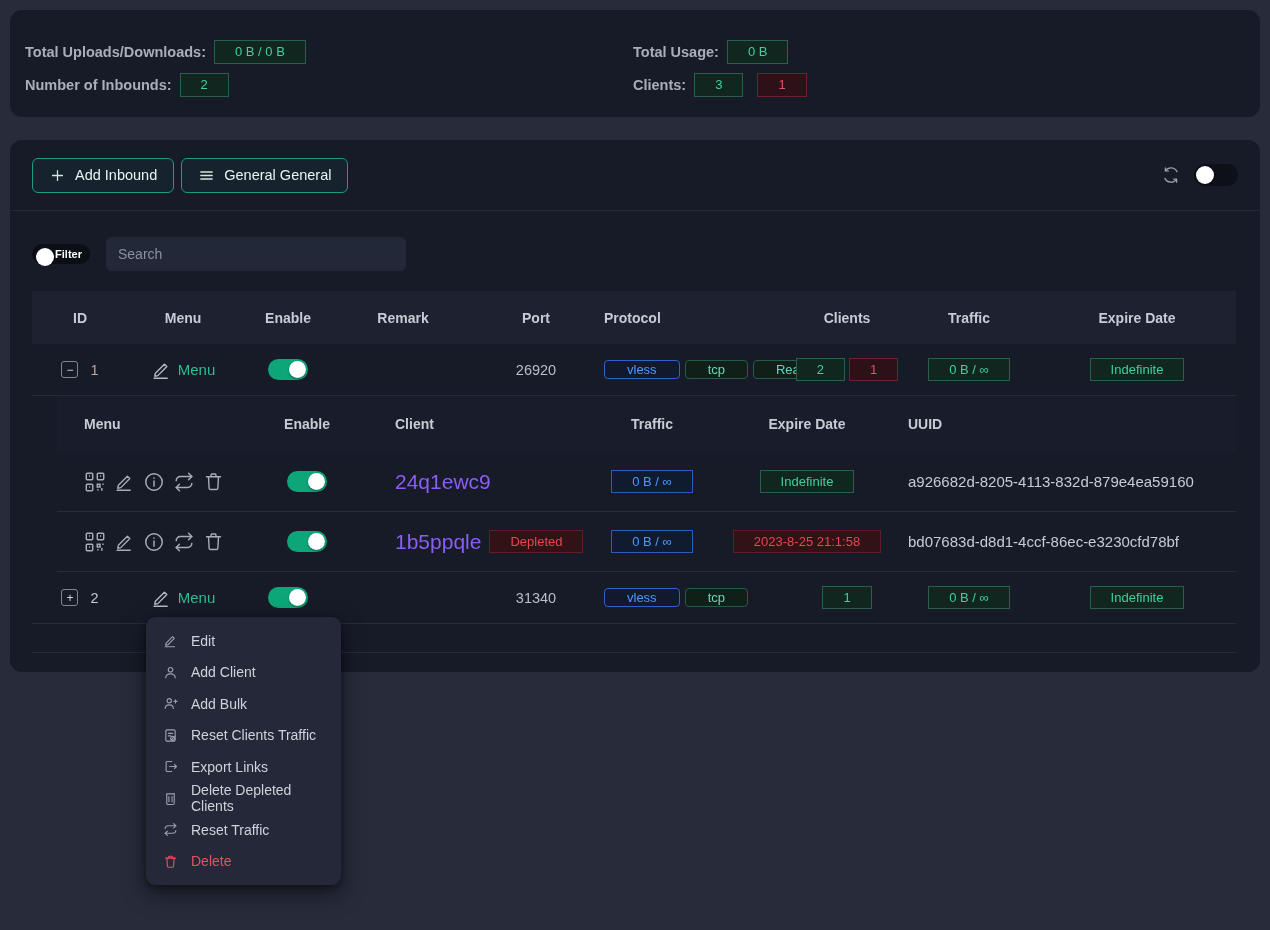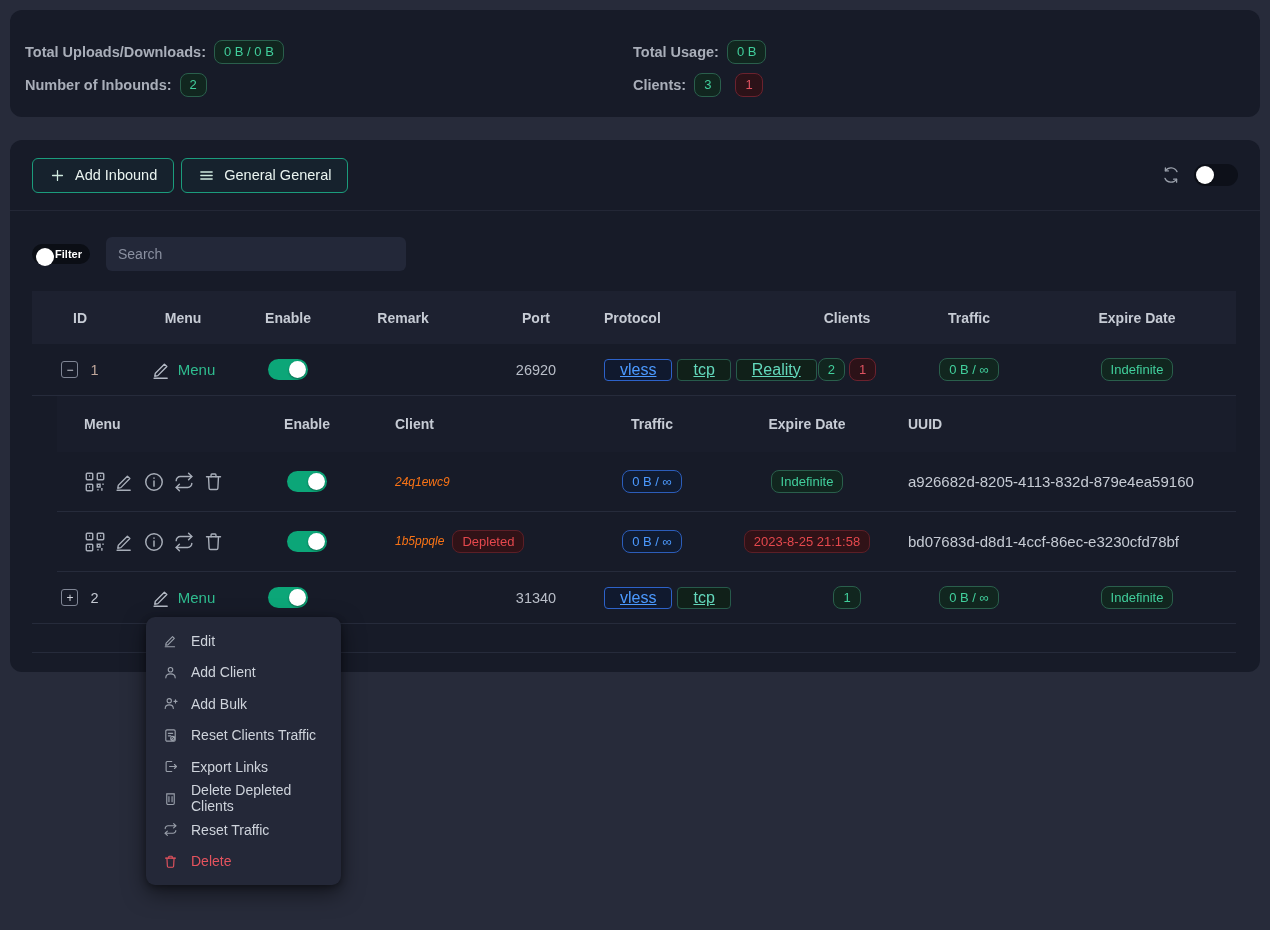--- a/index.html
+++ b/index.html
@@ -14,31 +14,31 @@
   
   #stats-card { top:10px; height:107px; }
   .stat-col { position:absolute; top:0; display:flex; flex-direction:column; gap:9px; padding-top:30px; }
   .stat-col.left { left:15px; }
   .stat-col.right { left:623px; }
   .stat-row { display:flex; align-items:center; gap:8px; height:24px; }
   .stat-label { font-size:14.5px; font-weight:700; color:#a9aeb9; }
 
   .badge {
     display:inline-flex; align-items:center; justify-content:center;
-    padding:2px 9px; border-radius:8px; font-size:13px; line-height:1.35;
+    padding:2px 20px; border-radius:0; font-size:13px; line-height:1.35;
     border:1px solid transparent; white-space:nowrap;
   }
   .badge.green { color:#41cf9c; border-color:#2a5f4c; background:#11261f; }
   .badge.red   { color:#df5260; border-color:#6b222e; background:#2c1218; }
   .badge.red-solid { color:#e5484d; border-color:#5c1f27; background:#301217; }
   .badge.blue  { color:#4c9aff; border-color:#2c5dba; background:#101b30; }
 
   .tag {
-    display:inline-flex; align-items:center; padding:1px 15px; border-radius:4px;
-    font-size:16px; border:1px solid transparent; white-space:nowrap;text-decoration:underline;
+    display:inline-flex; align-items:center; padding:1px 22px; border-radius:4px;
+    font-size:13px; border:1px solid transparent; white-space:nowrap;
   }
   .tag.blue { color:#4c9aff; border-color:#2d62c9; background:#10192e; }
   .tag.teal { color:#63d8bc; border-color:#275a4b; background:#102019; }
 
   
   #main-card { top:140px; height:532px; }
   .toolbar { height:71px; display:flex; align-items:center; padding:0 22px; border-bottom:1px solid #232736; }
   .btn {
     display:inline-flex; align-items:center; gap:9px; height:35px; padding:0 16px;
     border-radius:6px; border:1px solid #1b9c7c; background:rgba(24,160,128,0.06);
@@ -98,21 +98,21 @@
   }
   .strow.thead { height:56px; background:#191d2b; border-bottom:none; font-weight:700; font-size:14px; color:#c6cbd4; }
   .strow.body { height:60px; }
   .scell { display:flex; align-items:center; }
   .scell.menu { padding-left:27px; gap:8px; }
   .scell.enable { justify-content:center; }
   .scell.client { padding-left:38px; gap:8px; }
   .scell.traffic { justify-content:center; }
   .scell.expire { justify-content:center; }
   .scell.uuid { padding-left:21px; }
-  .client-name { font-size:12px; color:#f97316;font-style:italic; }
+  .client-name { font-size:21px; color:#8b5cf6; }
   .uuid-text { font-size:15px; color:#c6cbd4; }
   .act-icon { color:#a7adb8; cursor:pointer; display:inline-flex; }
 
   .tfoot { height:29px; border-bottom:1px solid #262b3b; }
 
   
   #context-menu {
     position:absolute; left:146px; top:617px; width:195px; z-index:50;
     background:#242838; border-radius:9px; padding:8px 0;
     box-shadow:0 8px 22px rgba(0,0,0,.5), 0 2px 6px rgba(0,0,0,.35);

